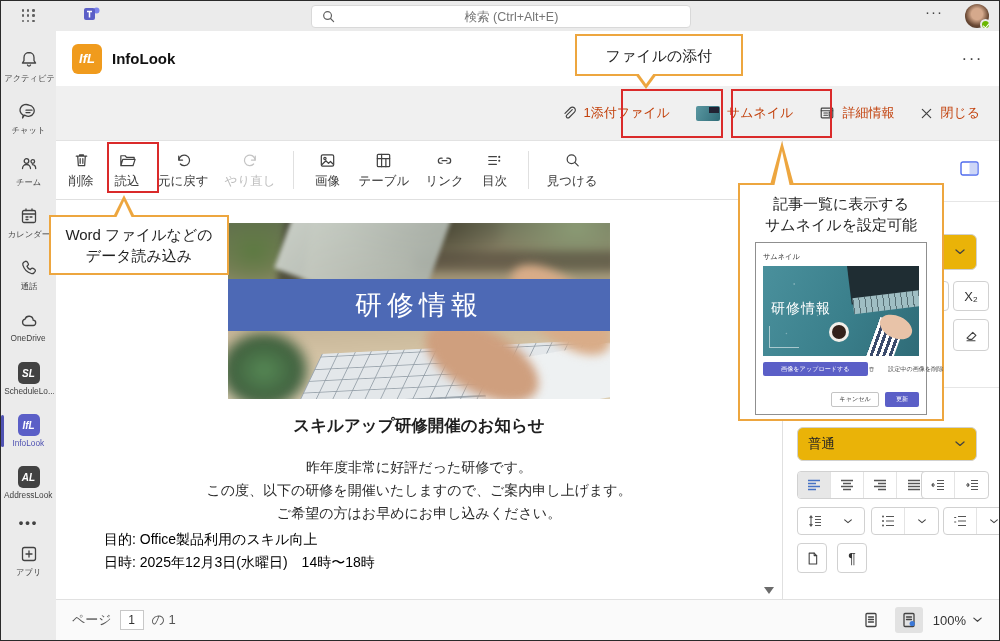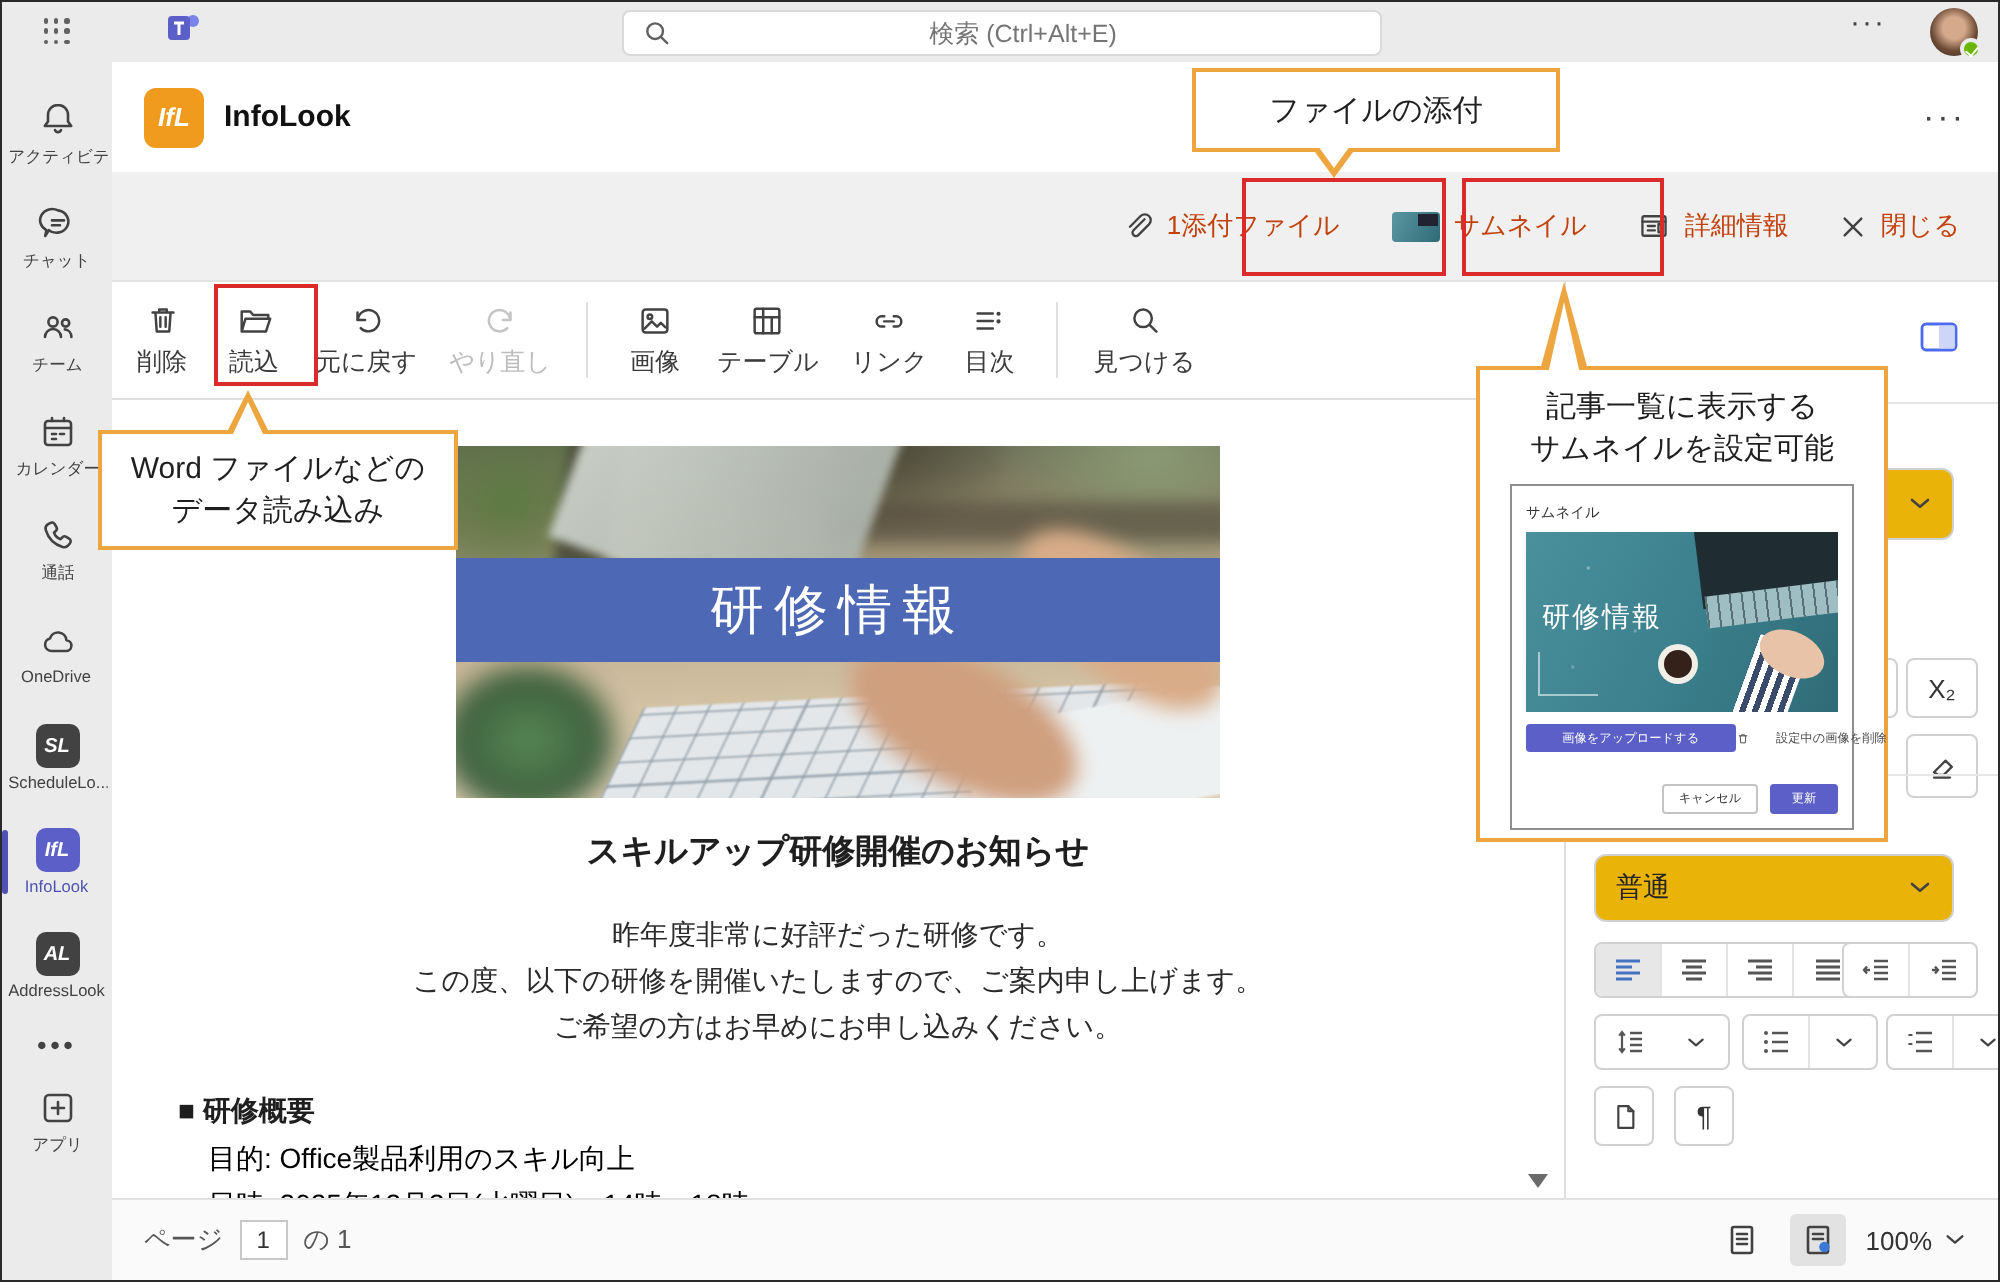--- a/index.html
+++ b/index.html
@@ -81,21 +81,21 @@
   .doc-para { margin-top:19px; text-align:center; font-size:14px; line-height:23px; color:#2b2b2b; }
   .doc-section { margin:22px 0 0 33px; font-size:14px; font-weight:bold; color:#1f1f1f; }
   .doc-lines { margin:3px 0 0 48px; font-size:14px; line-height:23px; color:#000000; }
 
   
   .panel { width:217px; border-left:1px solid #e0e0e0; position:relative; background:#fff; }
   .pan-toggle { position:absolute; top:20px; right:20px; cursor:pointer; }
   .pan-div { position:absolute; left:14px; right:0; height:1px; background:#e6e6e6; }
   .dd { position:absolute; left:14px; width:180px; height:36px; border:1px solid #d1d1d1; border-radius:6px; background:#eab308; display:flex; align-items:center; padding:0 10px; font-size:13.5px; color:#242424; cursor:pointer; }
   .dd .chev { margin-left:auto; }
-  .sq-btn { position:absolute; width:36px; height:30px; border:1px solid #d1d1d1; border-radius:4px; background:#fff; display:flex; align-items:center; justify-content:center; font-size:13px; color:#333; cursor:pointer;margin-top:48px; }
+  .sq-btn { position:absolute; width:36px; height:30px; border:1px solid #d1d1d1; border-radius:4px; background:#fff; display:flex; align-items:center; justify-content:center; font-size:13px; color:#333; cursor:pointer; }
   .btn-group { position:absolute; display:inline-flex; border:1px solid #d1d1d1; border-radius:4px; overflow:hidden; background:#fff; height:28px; }
   .btn-group .cell { width:33px; display:flex; align-items:center; justify-content:center; border-right:1px solid #e4e4e4; cursor:pointer; }
   .btn-group .cell:last-child { border-right:none; }
   .btn-group .cell.sel { background:#e7e7e7; }
   .btn-group .cell.nr { border-right:none; }
   .mini-sq { position:absolute; width:30px; height:30px; border:1px solid #d1d1d1; border-radius:4px; display:flex; align-items:center; justify-content:center; font-size:14px; color:#333; cursor:pointer; background:#fff; }
 
   
   .bottombar { height:41px; background:#fafafa; border-top:1px solid #e1e1e1; display:flex; align-items:center; padding:0 16px; gap:8px; }
   .bb-label { font-size:13px; color:#555; }
@@ -369,21 +369,20 @@
             <div class="band">
                 <span>研修情報</span>
               </div>
           </div>
           <div class="doc-heading">スキルアップ研修開催のお知らせ</div>
           <div class="doc-para">
             <div>昨年度非常に好評だった研修です。</div>
             <div>この度、以下の研修を開催いたしますので、ご案内申し上げます。</div>
             <div>ご希望の方はお早めにお申し込みください。</div>
           </div>
-          <div class="doc-section">■ 研修概要</div>
           <div class="doc-lines">
             <div>目的: Office製品利用のスキル向上</div>
             <div>日時: 2025年12月3日(水曜日)　14時〜18時</div>
           </div>
           <div class="scroll-arrow"></div>
         </div>
       </div>
 
       <div class="panel">
         <span class="pan-toggle">
@@ -537,21 +536,21 @@
         </span>
       </div>
     </div>
   </div>
 </div>
 
 <div class="hl" style="left:620px; top:88px; width:102px; height:49px"></div>
 <div class="hl" style="left:730px; top:88px; width:101px; height:49px"></div>
 <div class="hl" style="left:106px; top:141px; width:52px; height:51px"></div>
 
-<div class="callout" style="left:595px; top:33px; width:184px; height:42px; display:flex; align-items:center; justify-content:center">
+<div class="callout" style="left:574px; top:33px; width:168px; height:42px; display:flex; align-items:center; justify-content:center">
   <span class="txt">ファイルの添付</span>
   <span class="arr d-out" style="left:58px"></span>
   <span class="arr d-in" style="left:61px"></span>
 </div>
 
 <div class="callout" style="left:48px; top:214px; width:180px; height:60px; display:flex; flex-direction:column; align-items:center; justify-content:center">
   <span class="txt">Word ファイルなどの</span>
   <span class="txt">データ読み込み</span>
   <span class="arr u-out" style="left:62px"></span>
   <span class="arr u-in" style="left:65px"></span>

